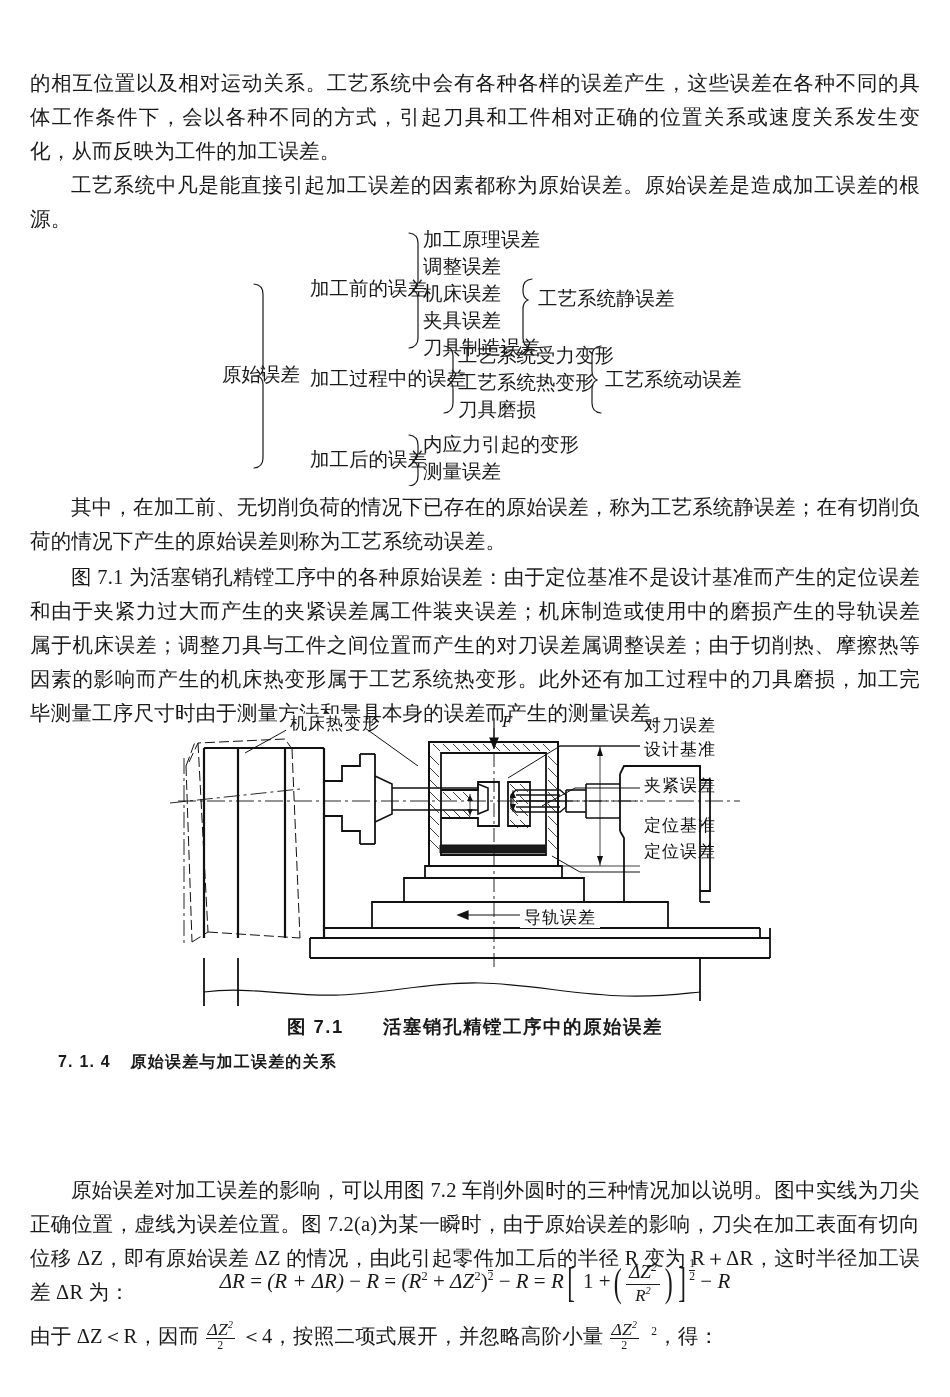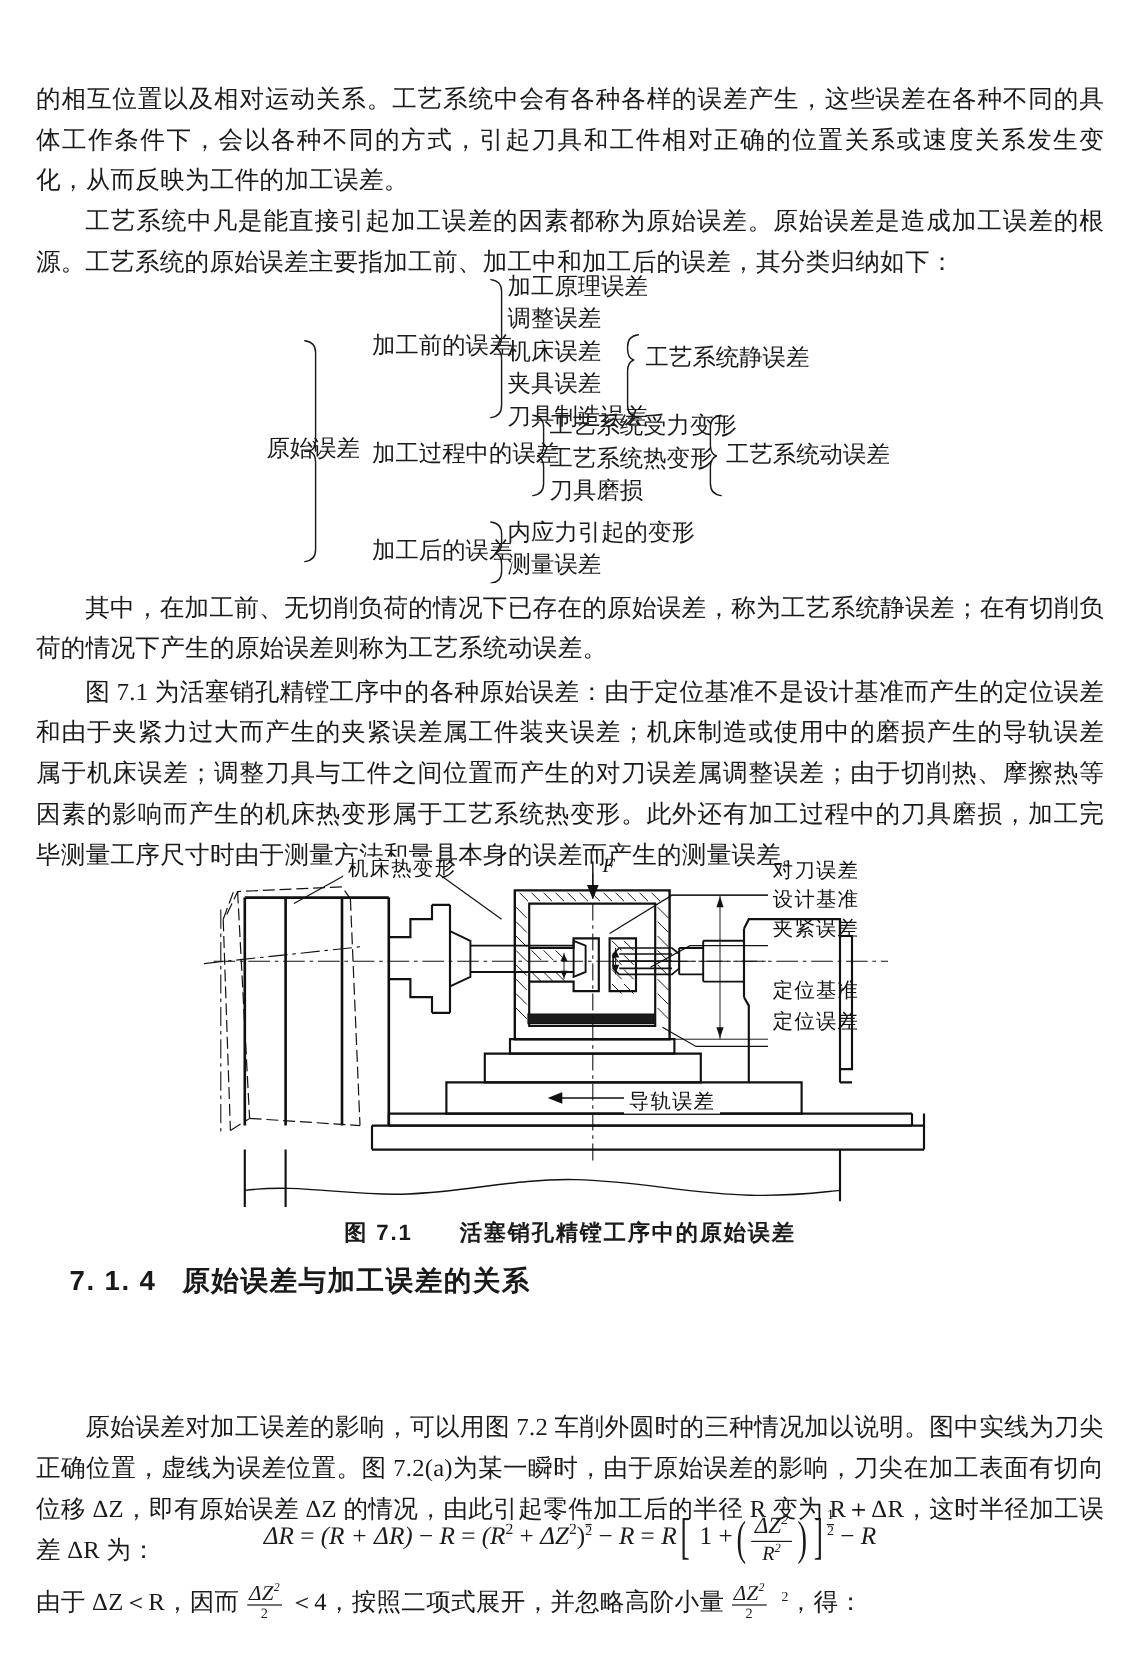--- a/index.html
+++ b/index.html
@@ -89,21 +89,21 @@
     text-align: center;
     font-size: 18.5px;
     font-weight: bold;
     letter-spacing: 1.5px;
     font-family: "Liberation Sans", "DejaVu Sans", sans-serif;
   }
   .section-head {
     position: absolute;
     top: 1052px;
     left: 58px;
-    font-size: 23px;
+    font-size: 16px;
     font-weight: bold;
     letter-spacing: 1.2px;
     font-family: "Liberation Sans", "DejaVu Sans", sans-serif;
   }
   .section-head .num { margin-right: 14px; }
 
   
   .formula {
     position: absolute;
     left: 0;
@@ -193,21 +193,20 @@
     vertical-align: super;
   }
 </style>
 </head>
 <body>
 
 <div class="page">
 
   <div class="body-text" style="top:66px;">的相互位置以及相对运动关系。工艺系统中会有各种各样的误差产生，这些误差在各种不同的具体工作条件下，会以各种不同的方式，引起刀具和工件相对正确的位置关系或速度关系发生变化，从而反映为工件的加工误差。</div>
   <div class="body-text indent" style="top:168px;">工艺系统中凡是能直接引起加工误差的因素都称为原始误差。原始误差是造成加工误差的根源。</div>
-  <div class="body-text indent" style="top:202px;">工艺系统的原始误差主要指加工前、加工中和加工后的误差，其分类归纳如下：</div>
 
   <div class="brace-fig">
 
     <svg class="brace-svg" viewBox="0 0 950 258">
       <g fill="none" stroke="#1a1a1a" stroke-width="1.2" stroke-linecap="round">
 
         <path d="M 258 148 q 5 -2 5 -9 L 263 66 q 0 -9 -9 -10"></path>
         <path d="M 258 148 q 5 2 5 9 L 263 230 q 0 9 -9 10"></path>
         <path d="M 258 148 l -4 0"></path>
         <path d="M 263 148 q 0 -8 -2 -8"></path>
@@ -467,21 +466,21 @@
 
         <rect x="286" y="8" width="80" height="24" fill="#fff" stroke="none"></rect>
         <rect x="520" y="202" width="80" height="20" fill="#fff" stroke="none"></rect>
       </g>
     </svg>
 
     <div class="fig-label" style="left:290px; top:6px;text-align:center;">机床热变形</div>
     <div class="fig-italic" style="left:502px; top:6px;">F</div>
     <div class="fig-label" style="left:644px; top:8px;">对刀误差</div>
     <div class="fig-label" style="left:644px; top:32px;">设计基准</div>
-    <div class="fig-label" style="left:644px; top:56px;">夹紧误差</div>
+    <div class="fig-label" style="left:644px; top:68px;">夹紧误差</div>
     <div class="fig-label" style="left:644px; top:108px;">定位基准</div>
     <div class="fig-label" style="left:644px; top:134px;">定位误差</div>
     <div class="fig-label" style="left:524px; top:200px;">导轨误差</div>
   </div>
 
   <div class="fig-caption">
     <span>图 7.1</span>
     <span style="display:inline-block; width:26px;"></span>
     <span>活塞销孔精镗工序中的原始误差</span>
   </div>

